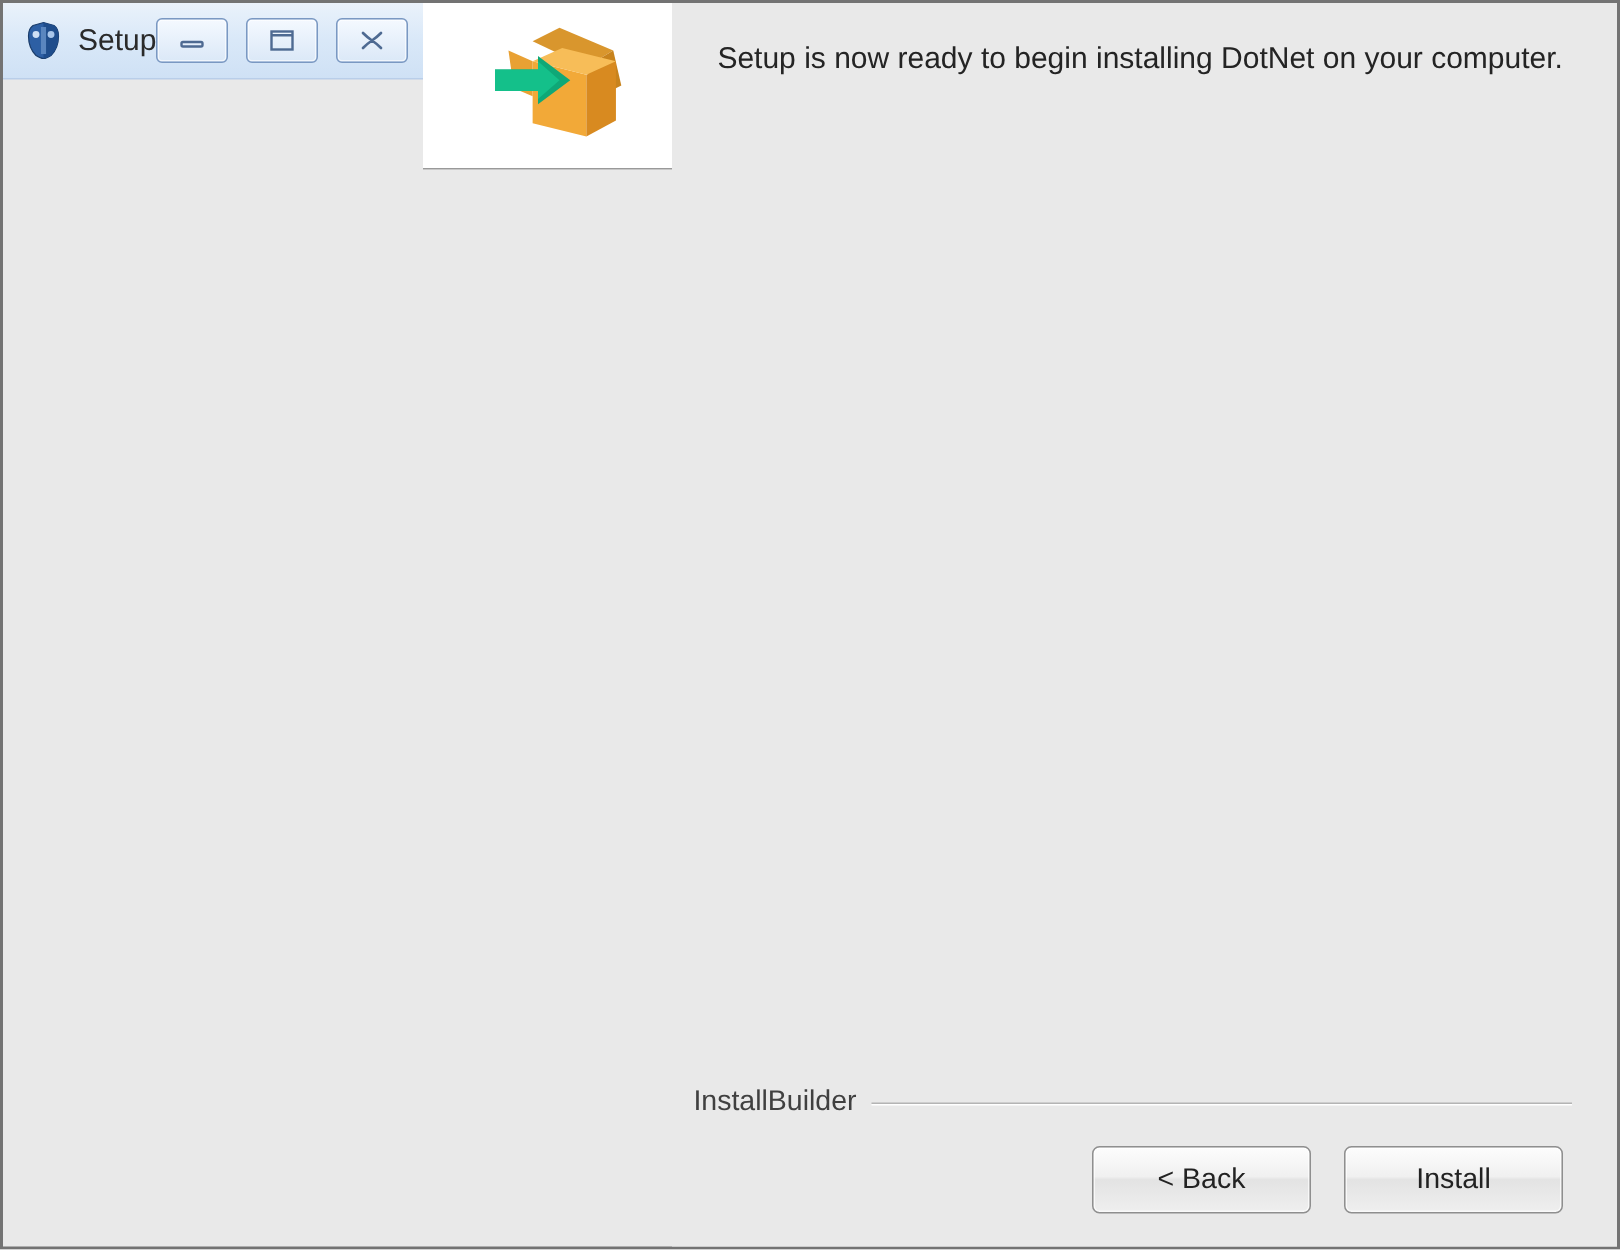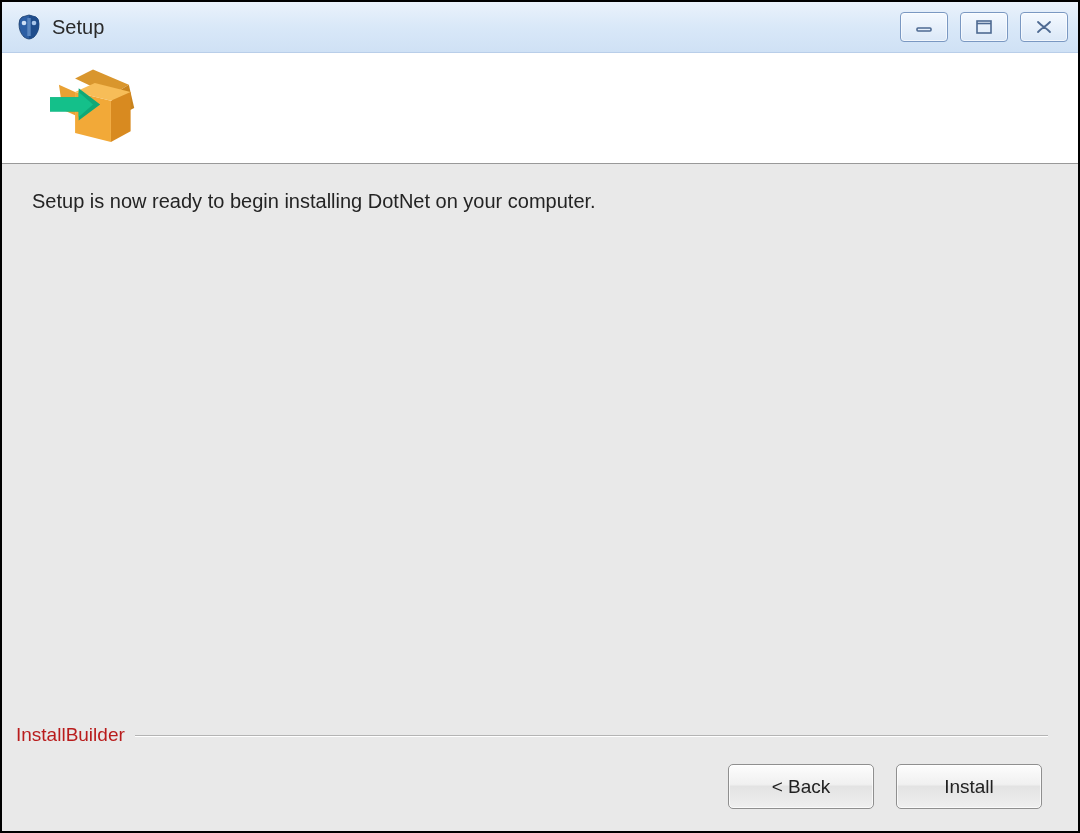--- a/index.html
+++ b/index.html
@@ -8,23 +8,22 @@
     width: 1080px;
     height: 833px;
     font-family: "Segoe UI", Tahoma, Arial, sans-serif;
     background: #fff;
     overflow: hidden;
   }
   .window {
     box-sizing: border-box;
     width: 1080px;
     height: 833px;
-    border: 2px solid #000000;
-    display: flex;
-    flex-direction: column;
+    border: 2px solid #737373;
+    display: flex;
     background: #e9e9e9;
   }
   
   .titlebar {
     height: 50px;
     background: linear-gradient(to bottom, #eaf2fb 0%, #d9e8f8 50%, #cfe1f5 100%);
     display: flex;
     align-items: center;
     padding: 0 10px 0 14px;
     border-bottom: 1px solid #b9cee9;
@@ -96,21 +95,21 @@
     padding: 0 0 22px 0;
   }
   .separator-wrap {
     display: flex;
     align-items: center;
     gap: 10px;
     margin-bottom: 18px;
     margin-left: -16px;
   }
   .separator-label {
-    color: #b91c1c;
+    color: #404040;
     font-size: 19px;
     white-space: nowrap;
   }
   .separator-line {
     flex: 1;
     height: 1px;
     background: #b4b4b4;
     box-shadow: 0 1px 0 #fff;
   }
   .buttons {

